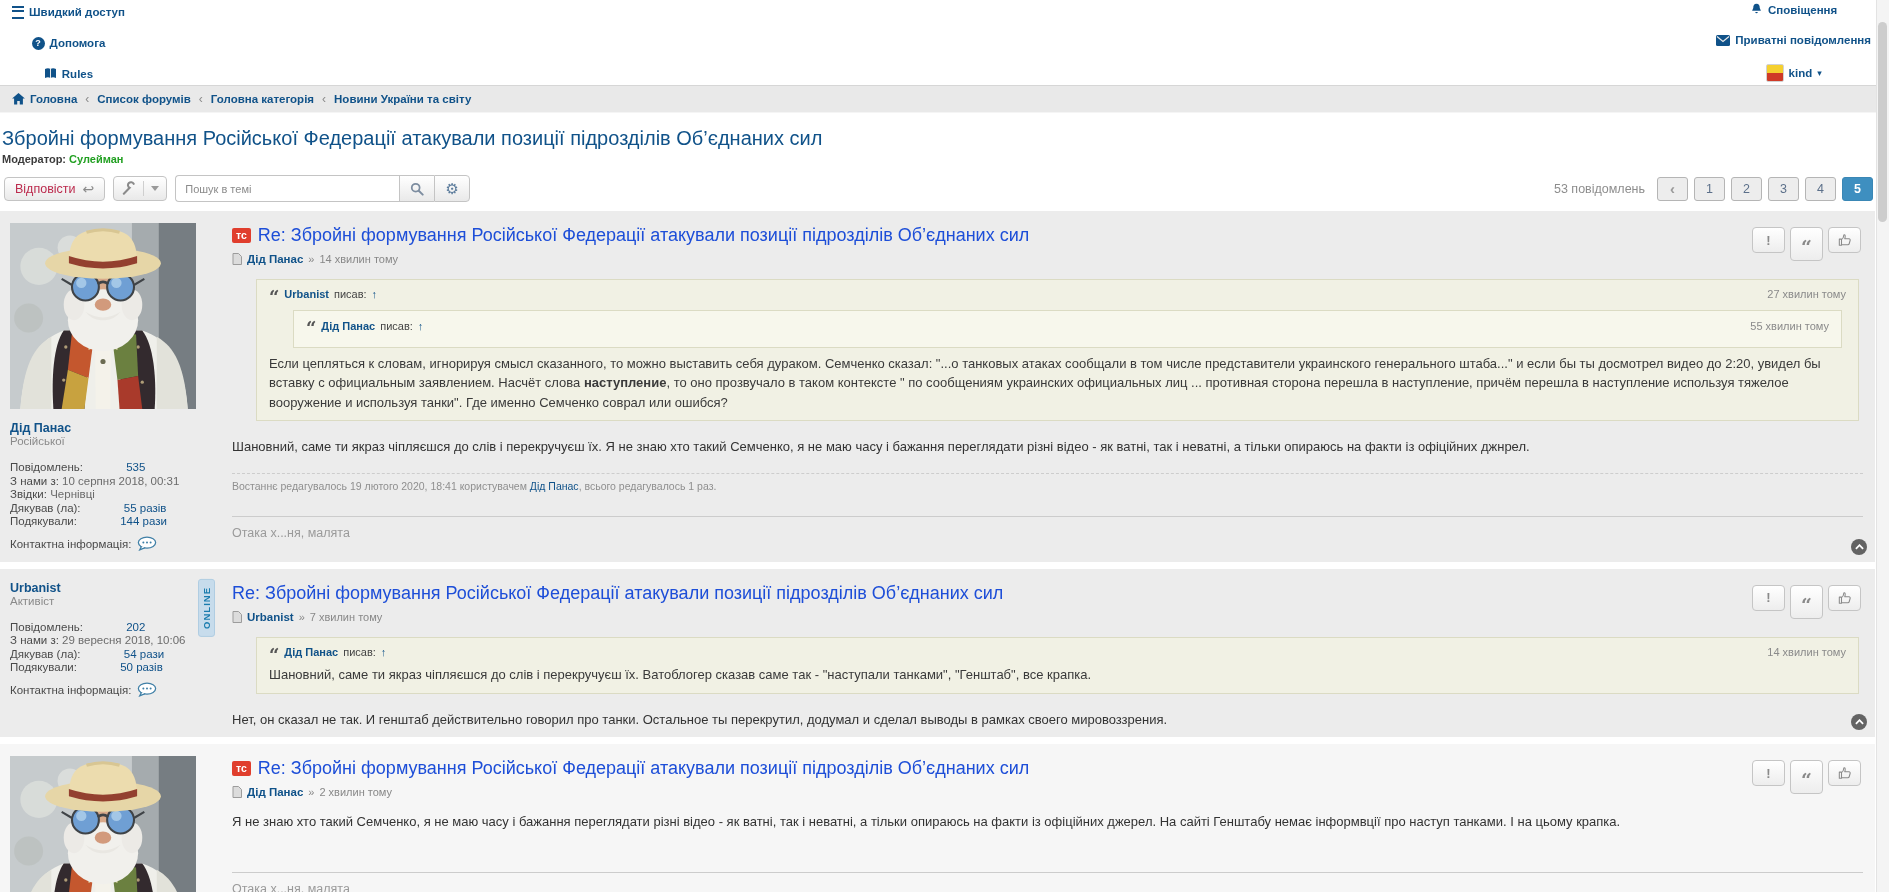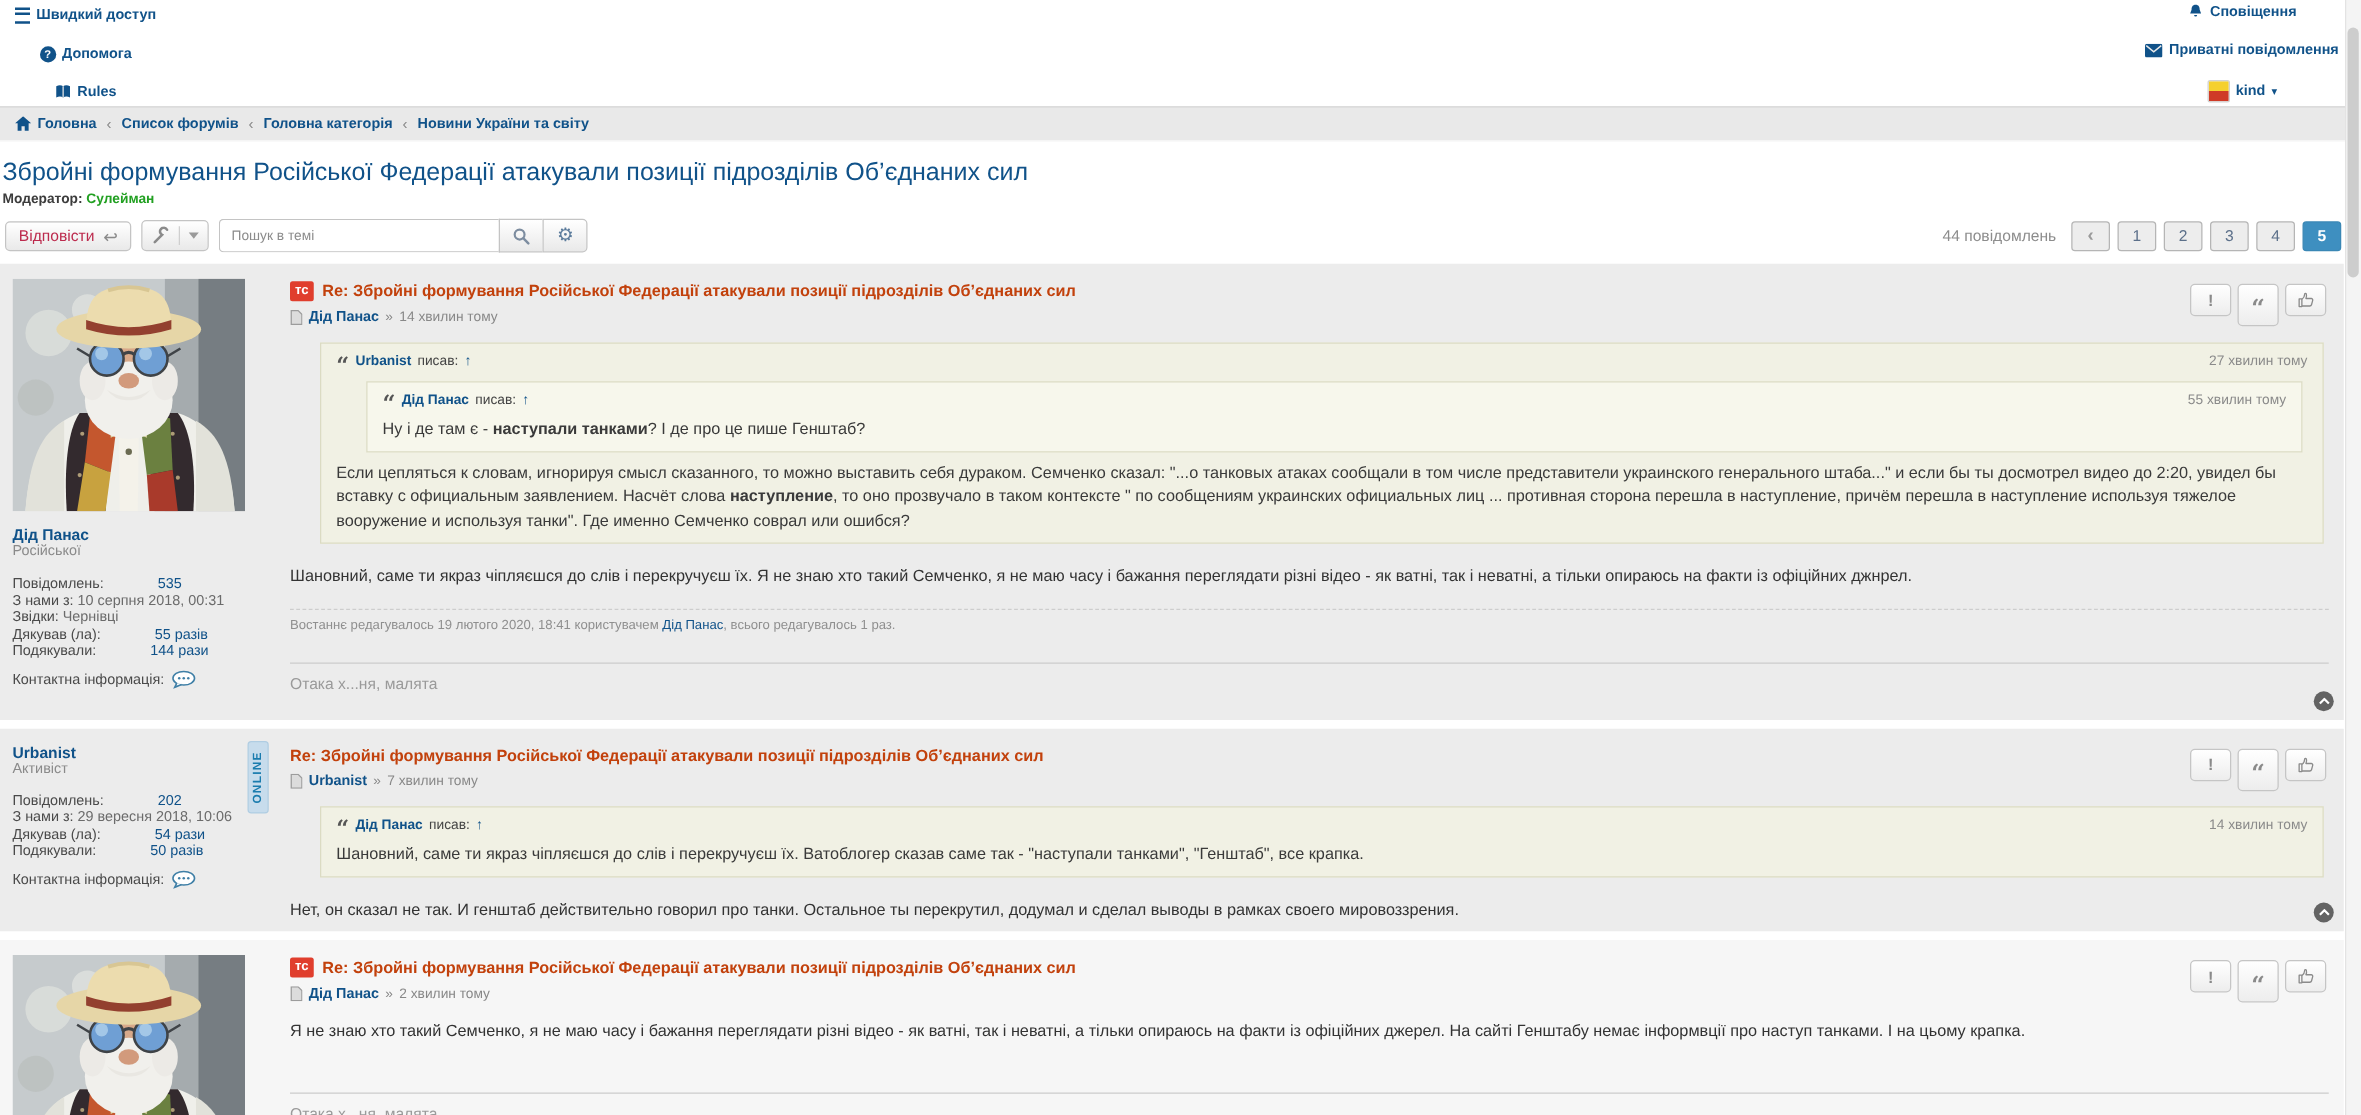--- a/index.html
+++ b/index.html
@@ -67,21 +67,21 @@
   .contact{margin-top:9px;display:flex;align-items:center;gap:6px;}
   .online-badge{position:absolute;top:10px;left:198px;background:#c7dcec;color:#1a7cae;border:1px solid #b0cde2;
        border-radius:3px;padding:7px 2px;font-size:9.5px;font-weight:bold;letter-spacing:1px;
        writing-mode:vertical-rl;transform:rotate(180deg);}
   .postbody{margin-left:222px;position:relative;min-height:40px;}
   .post-actions{position:absolute;top:2px;right:2px;display:flex;gap:5px;}
   .action-btn{width:31px;height:24px;border:1px solid #c5c5c5;border-radius:4px;background:linear-gradient(#ffffff,#ededed);
        color:#8a8a8a;display:flex;align-items:center;justify-content:center;font-weight:bold;cursor:pointer;}
   .q-glyph{font-family:"DejaVu Serif",serif;font-size:19px;line-height:0.4;padding-top:8px;}
   .post-title{margin:2px 0 7px;display:flex;align-items:center;gap:7px;}
-  .post-title a{color:#c2410c;font-size:13px;font-weight:bold;}
+  .post-title a{color:#1d4ed8;font-size:18px;font-weight:normal;}
   .tc-badge{background:#e03e2d;color:#fff;font-size:10.5px;font-weight:bold;padding:2px 4px;border-radius:2px;line-height:1.1;}
   .byline{font-size:11px;color:#888;display:flex;align-items:center;gap:5px;margin-bottom:14px;}
   .byline .author{color:#105289;font-weight:bold;font-size:11.5px;}
   .quote{background:#f1f1e4;border:1px solid #dbdbc3;margin:6px 4px 16px 24px;padding:8px 12px;font-size:13px;}
   .quote .quote{background:#f7f7ec;margin:10px 4px 6px 24px;}
   .quote-head{display:flex;align-items:center;gap:5px;font-size:11px;color:#444;margin-bottom:7px;}
   .q-mark{font-family:"DejaVu Serif",serif;font-size:18px;font-weight:bold;color:#555;line-height:0.3;padding-top:7px;}
   .q-author{color:#105289;font-weight:bold;}
   .q-arrow{color:#105289;font-size:11px;}
   .q-time{margin-left:auto;color:#8a8a8a;}
@@ -238,21 +238,21 @@
             <circle cx="6.5" cy="6.5" r="4.5" stroke="#7d8da0" stroke-width="2" fill="none"></circle>
             <path d="M10 10 L14.5 14.5" stroke="#7d8da0" stroke-width="2.2" stroke-linecap="round"></path>
           </svg>
       </span>
       <span class="seg-btn">
         <span class="gear-glyph">⚙</span>
       </span>
     </div>
   </div>
   <div class="pagination">
-    <span class="page-count">44 повідомлень</span>
+    <span class="page-count">53 повідомлень</span>
     <span class="page-btn prev">‹</span>
     <span class="page-btn">1</span>
     <span class="page-btn">2</span>
     <span class="page-btn">3</span>
     <span class="page-btn">4</span>
     <span class="page-btn active">5</span>
   </div>
 </div>
 
 <section class="post">
@@ -311,21 +311,20 @@
         <span class="q-time">27 хвилин тому</span>
       </div>
       <blockquote class="quote">
         <div class="quote-head">
           <span class="q-mark">“</span>
           <a class="q-author">Дід Панас</a>
           <span>писав:</span>
           <a class="q-arrow">↑</a>
           <span class="q-time">55 хвилин тому</span>
         </div>
-        <div class="quote-body"><span>Ну і де там є - </span><b>наступали танками</b><span>? І де про це пише Генштаб?</span></div>
       </blockquote>
       <div class="quote-body"><span>Если цепляться к словам, игнорируя смысл сказанного, то можно выставить себя дураком. Семченко сказал: "...о танковых атаках сообщали в том числе представители украинского генерального штаба..." и если бы ты досмотрел видео до 2:20, увидел бы вставку с официальным заявлением. Насчёт слова </span><b>наступление</b><span>, то оно прозвучало в таком контексте " по сообщениям украинских официальных лиц ... противная сторона перешла в наступление, причём перешла в наступление используя тяжелое вооружение и используя танки". Где именно Семченко соврал или ошибся?</span></div>
     </blockquote>
     <div class="post-content">Шановний, саме ти якраз чіпляєшся до слів і перекручуєш їх. Я не знаю хто такий Семченко, я не маю часу і бажання переглядати різні відео - як ватні, так і неватні, а тільки опираюсь на факти із офіційних джнрел.</div>
     <div class="edit-note"><span>Востаннє редагувалось 19 лютого 2020, 18:41 користувачем </span><a class="inline-link">Дід Панас</a><span>, всього редагувалось 1 раз.</span></div>
     <div class="signature">Отака х...ня, малята</div>
   </div>
   <span class="top-circle">
     <svg class="ic" width="9" height="6" viewBox="0 0 10 6">
         <path d="M1 5 L5 1 L9 5" stroke="#fff" stroke-width="2" fill="none"></path>

